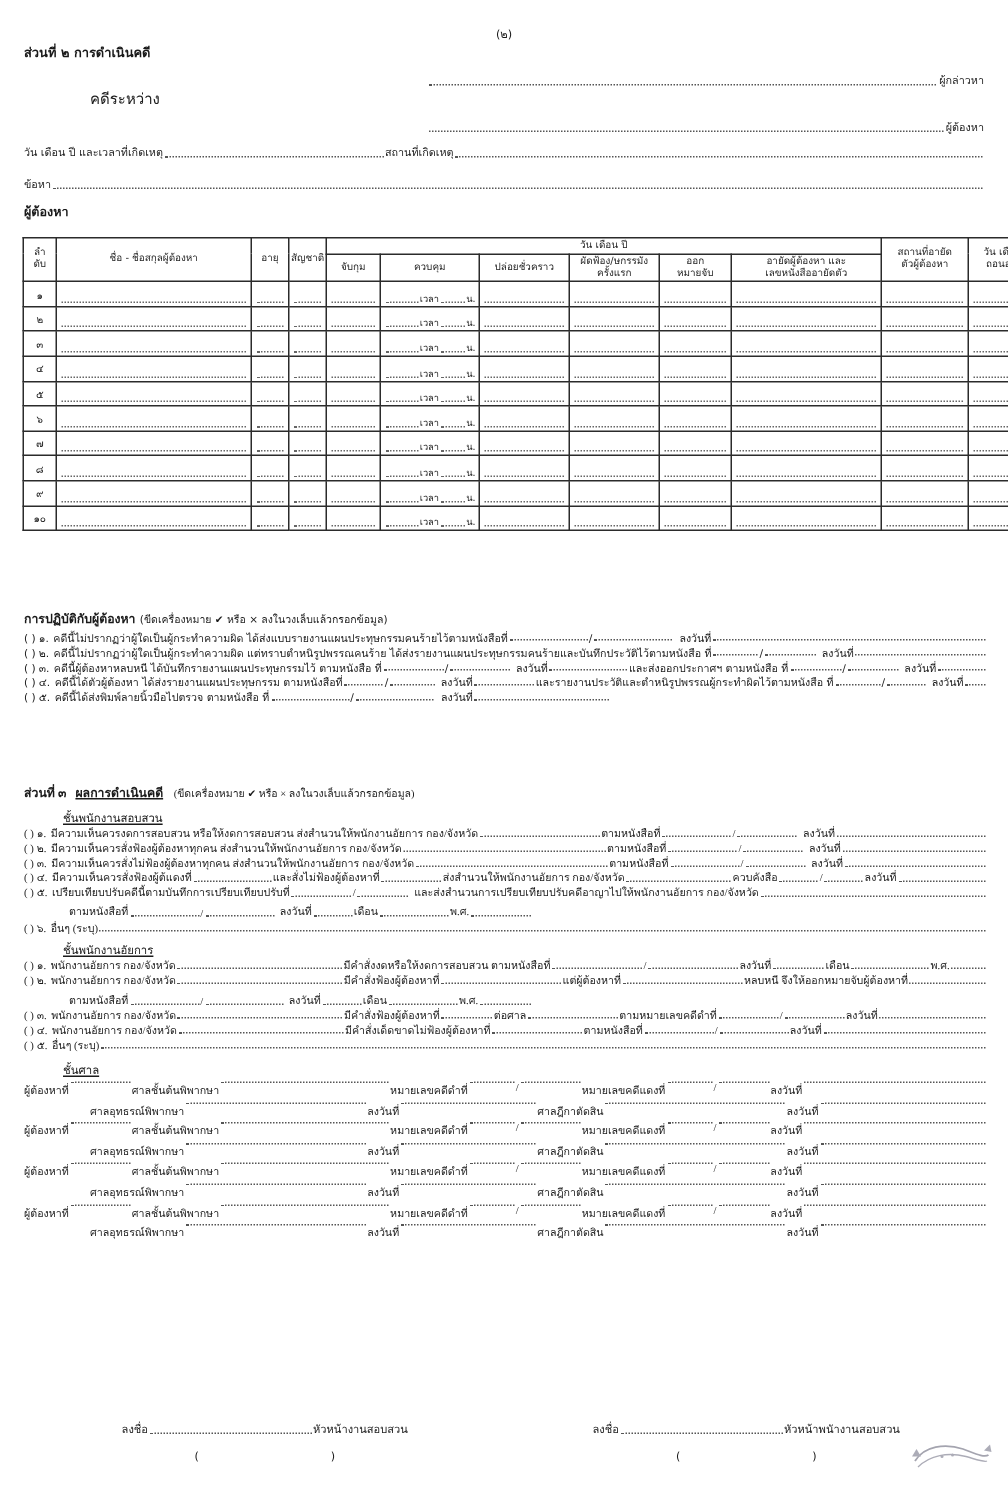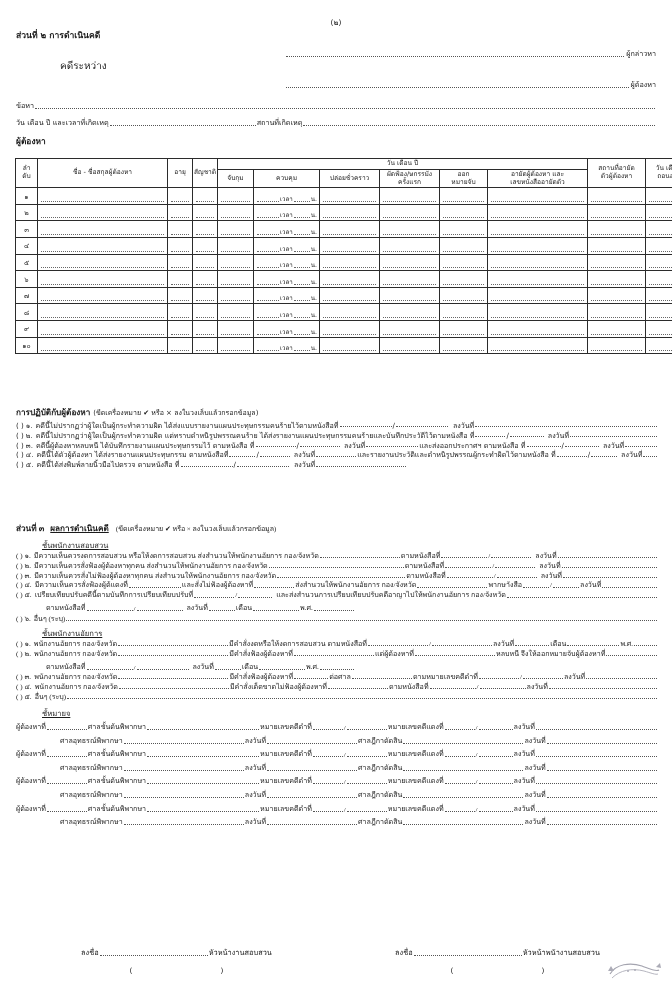--- a/index.html
+++ b/index.html
@@ -177,21 +177,20 @@
   .w52 { flex: 0 0 52px; }
   .w60 { flex: 0 0 60px; }
   .w70 { flex: 0 0 70px; }
   .w80 { flex: 0 0 80px; }
   .w90 { flex: 0 0 90px; }
   .grow { flex: 1 1 auto; }
 
   
   .courtrow {
     display: flex;
-    align-items: flex-end;
     font-size: 7.1px;
     margin-bottom: 2.6px;
     white-space: nowrap;
   }
   .courtrow.indent { margin-left: 44px; }
 
   
   .signarea {
     position: absolute;
     left: 16px;
@@ -244,28 +243,28 @@
 
   <div class="topblock">
     <div class="topline" style="margin-top:8px;">
       <span class="dots" style="margin-left:270px;"></span>
       <span class="tail">ผู้กล่าวหา</span>
     </div>
     <div class="topline" style="margin-top:20px;">
       <span class="dots" style="margin-left:270px;"></span>
       <span class="tail">ผู้ต้องหา</span>
     </div>
-    <div class="topline" style="margin-top:10px;">
-      <span class="lead">ข้อหา</span>
-      <span class="dots"></span>
-    </div>
     <div class="topline" style="margin-top:4px;">
       <span class="lead">วัน เดือน ปี และเวลาที่เกิดเหตุ</span>
       <span class="dots" style="flex:0 0 146px;"></span>
       <span class="lead">สถานที่เกิดเหตุ</span>
+      <span class="dots"></span>
+    </div>
+    <div class="topline" style="margin-top:10px;">
+      <span class="lead">ข้อหา</span>
       <span class="dots"></span>
     </div>
   </div>
   <div class="kadee-label">คดีระหว่าง</div>
 
   <div class="suspect-head">ผู้ต้องหา</div>
 
   <table class="main">
     <colgroup>
       <col style="width:22px">
@@ -857,21 +856,21 @@
 
     <div class="item">
       <span class="box">( )</span>
       <span class="t">๔.</span>
       <span class="t" style="padding-left:3px;">มีความเห็นควรสั่งฟ้องผู้ต้แดงที่</span>
       <span class="dots w52"></span>
       <span class="t">และสั่งไม่ฟ้องผู้ต้องหาที่</span>
       <span class="dots w40"></span>
       <span class="t">ส่งสำนวนให้พนักงานอัยการ กอง/จังหวัด</span>
       <span class="dots w70"></span>
-      <span class="t">พากษาังสือ</span>
+      <span class="t">ควบคังสือ</span>
       <span class="dots w26"></span>
       <span class="t">/</span>
       <span class="dots w26"></span>
       <span class="t">ลงวันที่</span>
       <span class="dots grow"></span>
     </div>
 
     <div class="item">
       <span class="box">( )</span>
       <span class="t">๕.</span>
@@ -982,21 +981,21 @@
       <span class="dots grow"></span>
     </div>
 
     <div class="item">
       <span class="box">( )</span>
       <span class="t">๕.</span>
       <span class="t" style="padding-left:3px;">อื่นๆ (ระบุ)</span>
       <span class="dots grow"></span>
     </div>
 
-    <div class="sub-head" style="margin-top:6px;">ชั้หมายจ</div>
+    <div class="sub-head" style="margin-top:6px;">ชั้นศาล</div>
 
     <div id="court-blocks">
         <div class="courtrow">
           <span>ผู้ต้องหาที่</span>
           <span class="dots w40"></span>
           <span>ศาลชั้นต้นพิพากษา</span>
           <span class="dots" style="flex:0 0 112px;"></span>
           <span>หมายเลขคดีดำที่</span>
           <span class="dots w30"></span>
           <span>/</span>

